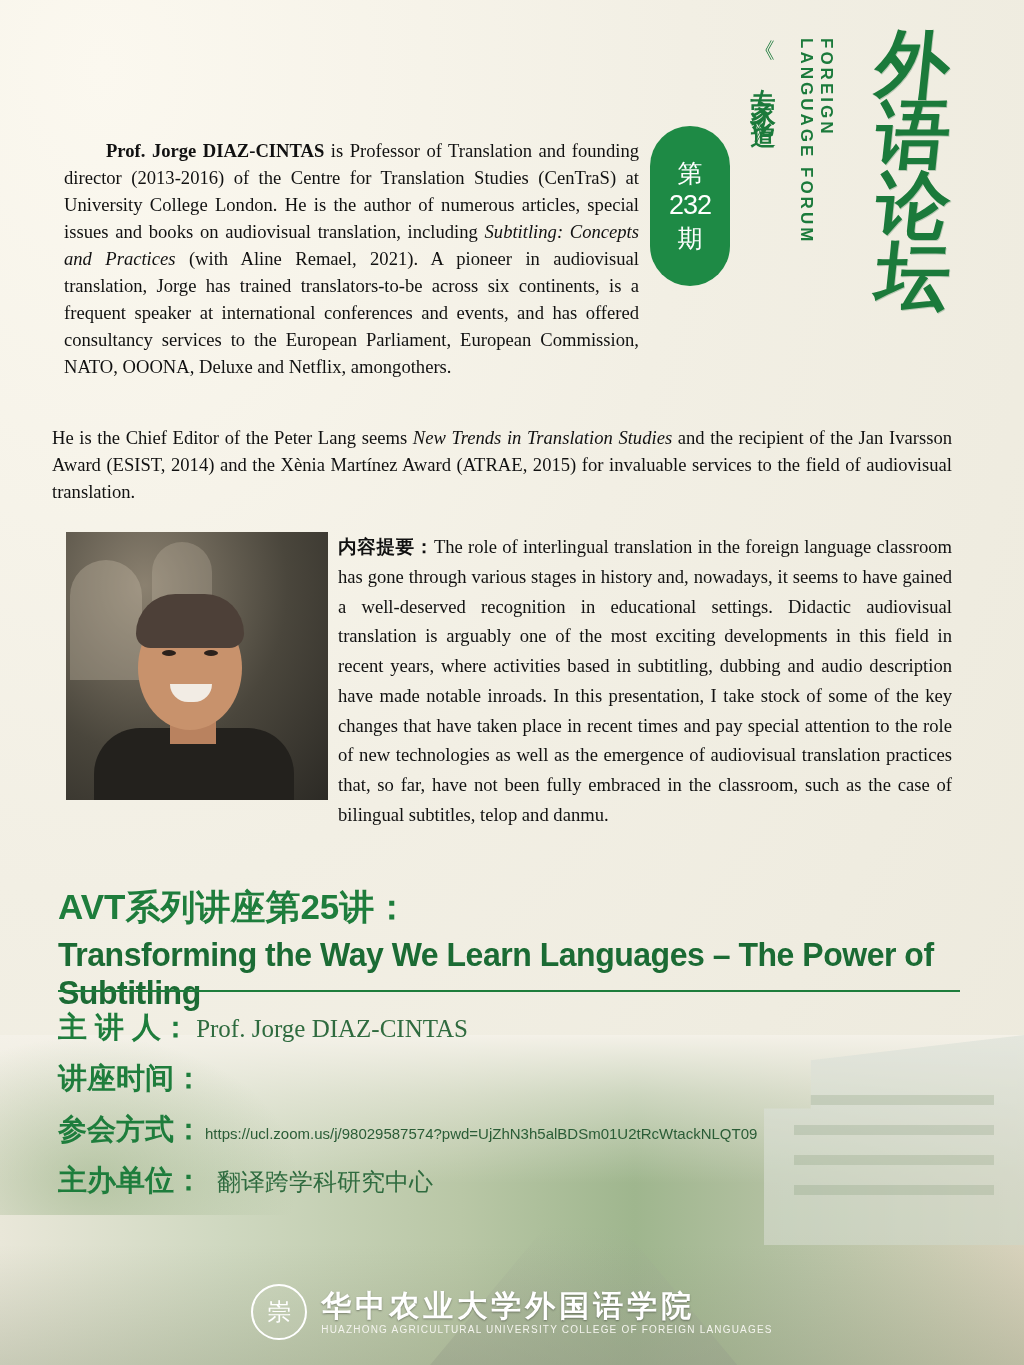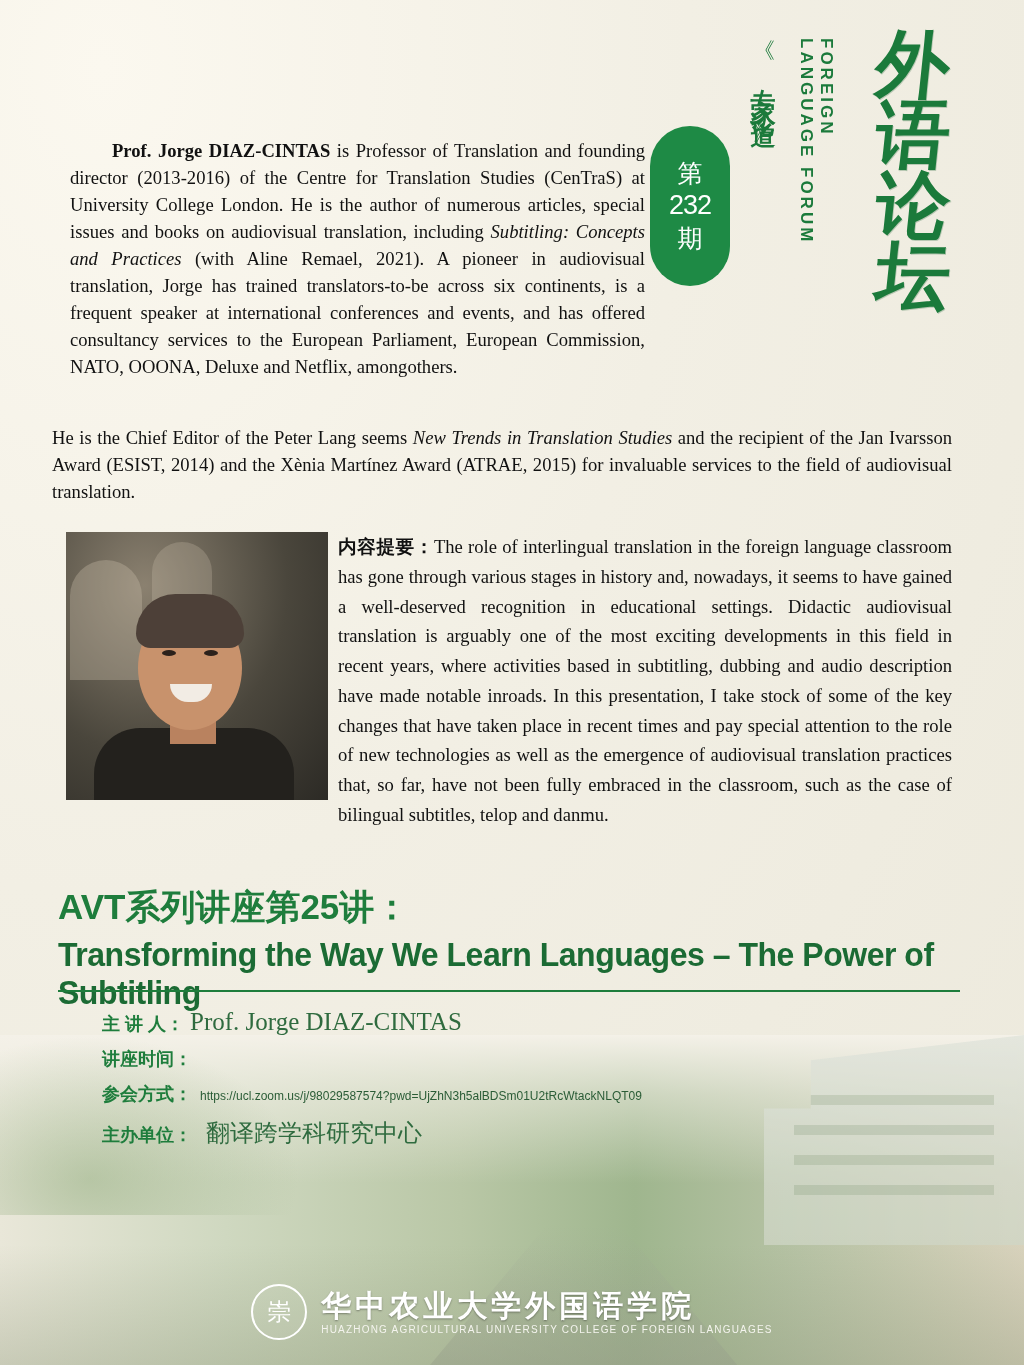--- a/index.html
+++ b/index.html
@@ -79,21 +79,21 @@
     background:#1e8a45;color:#fff;
     display:flex;flex-direction:column;align-items:center;justify-content:center;
     font-family:"Liberation Sans",sans-serif;line-height:1.25;
   }
   .issue .d{font-size:25px;}
   .issue .n{font-size:27px;letter-spacing:-1px;}
   .issue .q{font-size:25px;}
 
   
   .bio{
-    position:absolute;left:70px;top:138px;width:575px;
+    position:absolute;left:64px;top:138px;width:575px;
     font-size:18.6px;line-height:1.45;color:#111;text-align:justify;
   }
   .bio .indent{display:inline-block;width:42px;}
   .bio b{font-weight:700;}
   .bio i{font-style:italic;}
   .bio-wide{
     position:absolute;left:52px;top:425px;width:900px;
     font-size:18.6px;line-height:1.45;color:#111;text-align:justify;
   }
   .bio-wide i{font-style:italic;}
@@ -137,25 +137,25 @@
   }
   .rule{
     position:absolute;left:58px;top:990px;width:902px;height:2px;background:#1e7d3c;
   }
 
   
   .info{position:absolute;left:58px;top:1002px;width:910px;}
   .row{display:flex;align-items:baseline;margin:6px 0 11px 0;}
   .lbl{
     font-family:"Liberation Sans",sans-serif;font-weight:700;
-    font-size:18px;color:#1e7d3c;white-space:nowrap;margin-left:44px;
+    font-size:29px;color:#1e7d3c;white-space:nowrap;
   }
   .val{font-size:25px;color:#2f6b3f;margin-left:6px;font-family:"Liberation Serif",serif;}
   .val-sans{font-family:"Liberation Sans",sans-serif;font-size:23px;color:#2f6b3f;margin-left:6px;}
-  .val-link{font-family:"Liberation Sans",sans-serif;font-size:12px;color:#2a5c36;margin-left:8px;}
+  .val-link{font-family:"Liberation Sans",sans-serif;font-size:15px;color:#2a5c36;margin-left:2px;}
   .val-cn{font-family:"Liberation Sans",sans-serif;font-size:24px;color:#2f6b3f;margin-left:14px;}
 
   
   .footer{
     position:absolute;left:0;right:0;bottom:18px;height:70px;
     display:flex;align-items:center;justify-content:center;gap:14px;
   }
   .seal{
     width:52px;height:52px;border-radius:50%;
     border:2px solid #ffffff;display:flex;align-items:center;justify-content:center;

